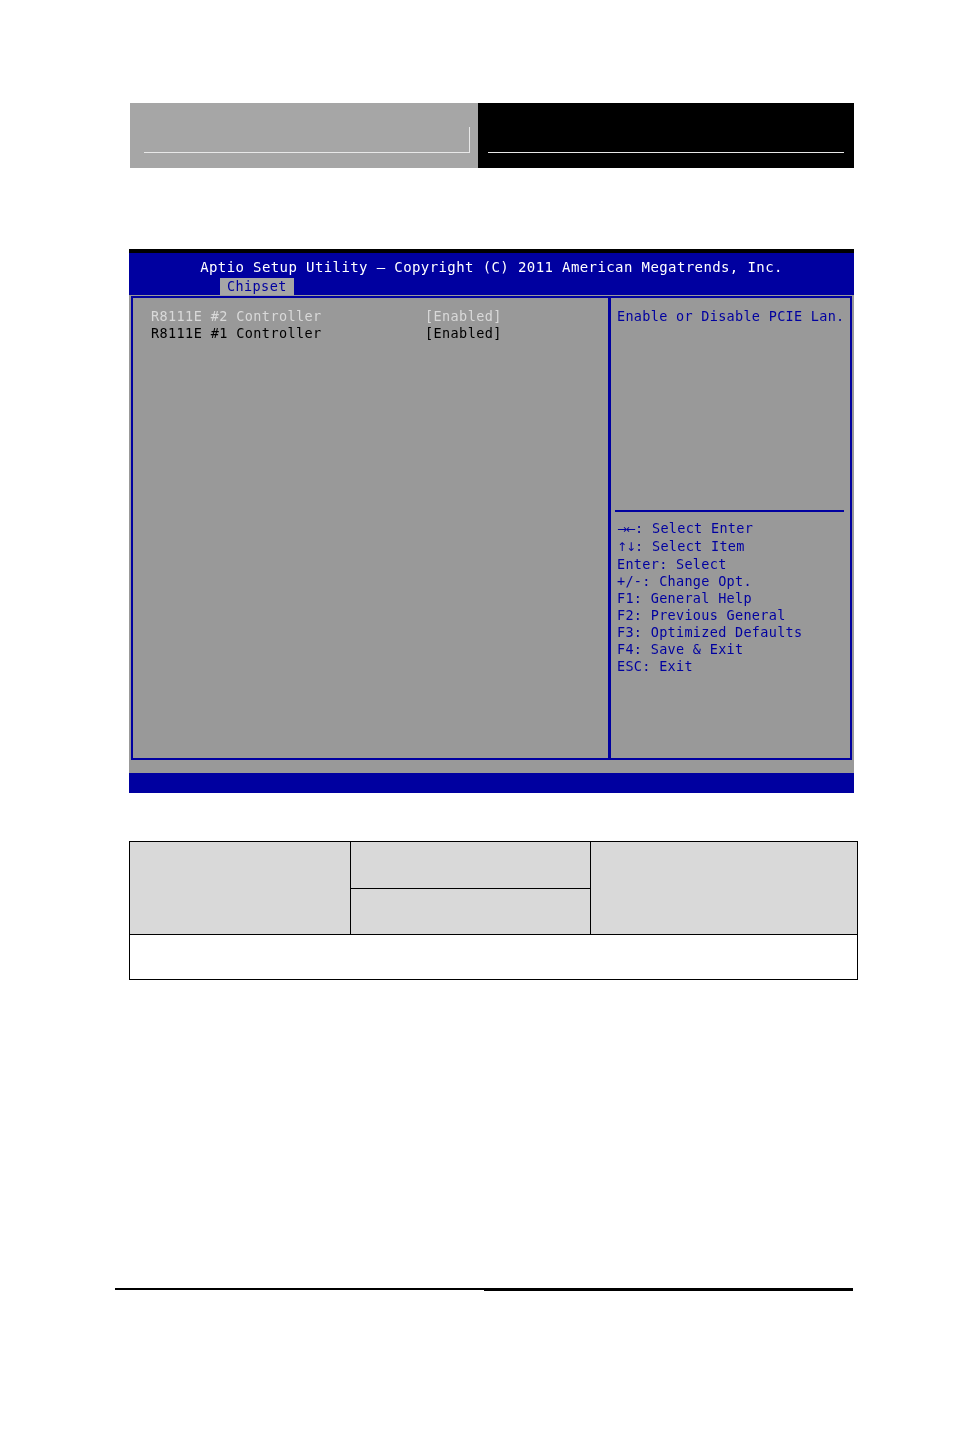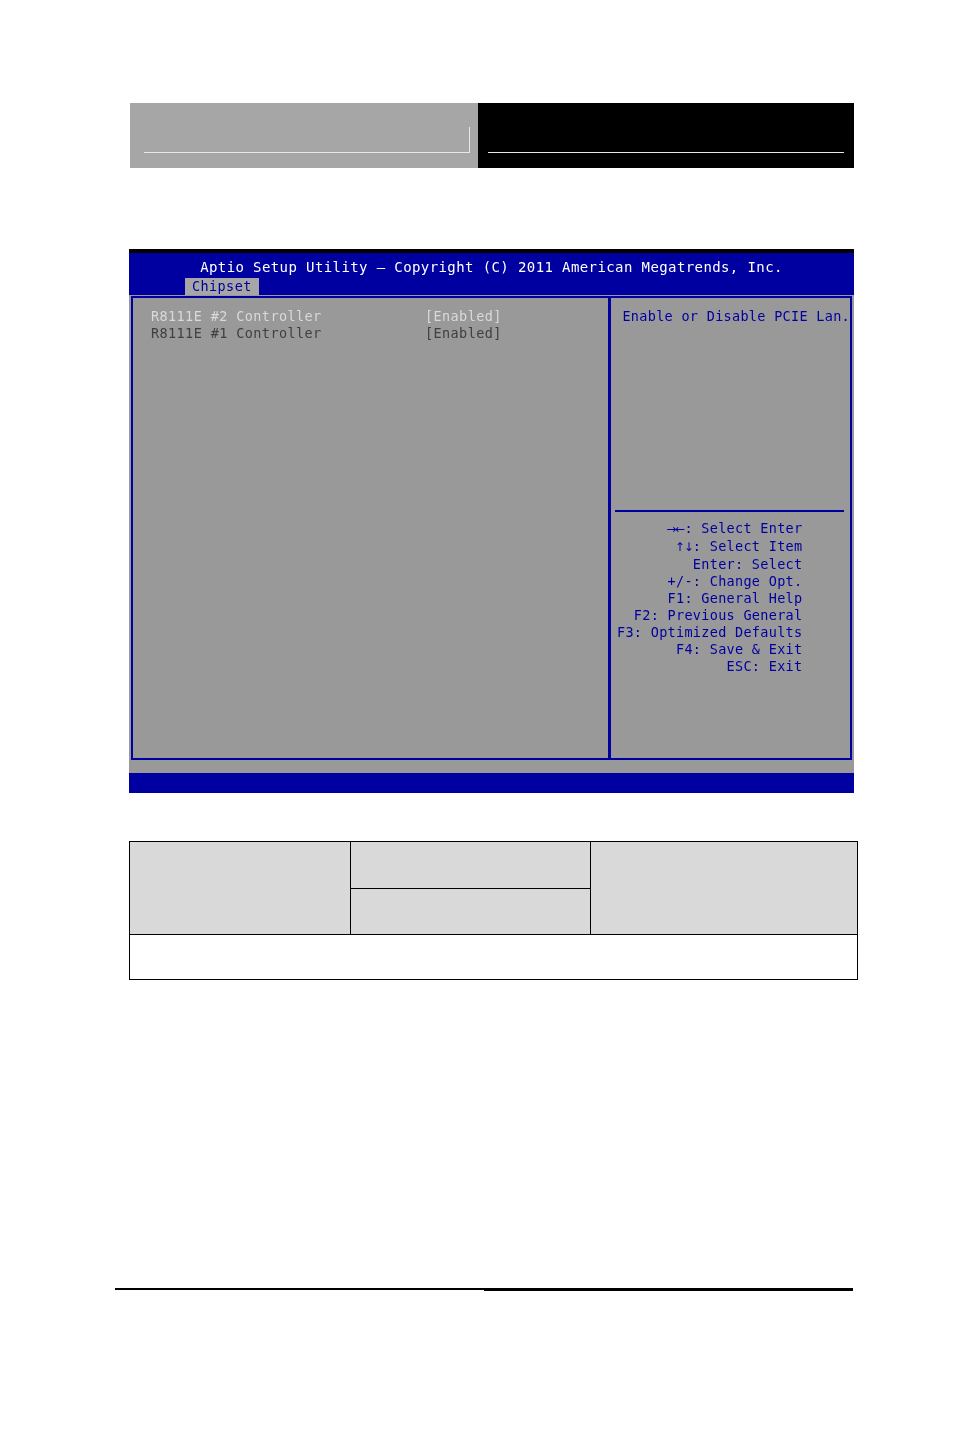--- a/index.html
+++ b/index.html
@@ -73,21 +73,21 @@
     color: #ffffff;
     font-size: 14px;
     letter-spacing: 0.4px;
     white-space: nowrap;
   }
   #bios-tabs {
     position: absolute;
     left: 0; right: 0;
     top: 23px;
     height: 17px;
-    padding-left: 56px;
+    padding-left: 91px;
     box-sizing: border-box;
   }
   .bios-tab {
     display: inline-block;
     background: #a6a6a6;
     color: #0000a0;
     font-size: 13.5px;
     line-height: 17px;
     padding: 0 7px;
     letter-spacing: 0.4px;
@@ -132,30 +132,29 @@
   .bios-item .label {
     width: 274px;
     flex: none;
   }
   .bios-item.selected .label,
   .bios-item.selected .value {
     color: #d9d9d9;
   }
   .bios-item .label,
   .bios-item .value {
-    color: #404040;
+    color: #000000;
   }
 
   #bios-right-pane {
     flex: 1;
     height: 100%;
     position: relative;
     padding: 10px 0 0 6px;
     box-sizing: border-box;
-    text-align: right;
   }
   #bios-help-text {
     color: #0000a0;
     font-size: 13.5px;
     line-height: 17px;
     letter-spacing: 0.3px;
     white-space: nowrap;
   }
   #bios-help-divider {
     position: absolute;

